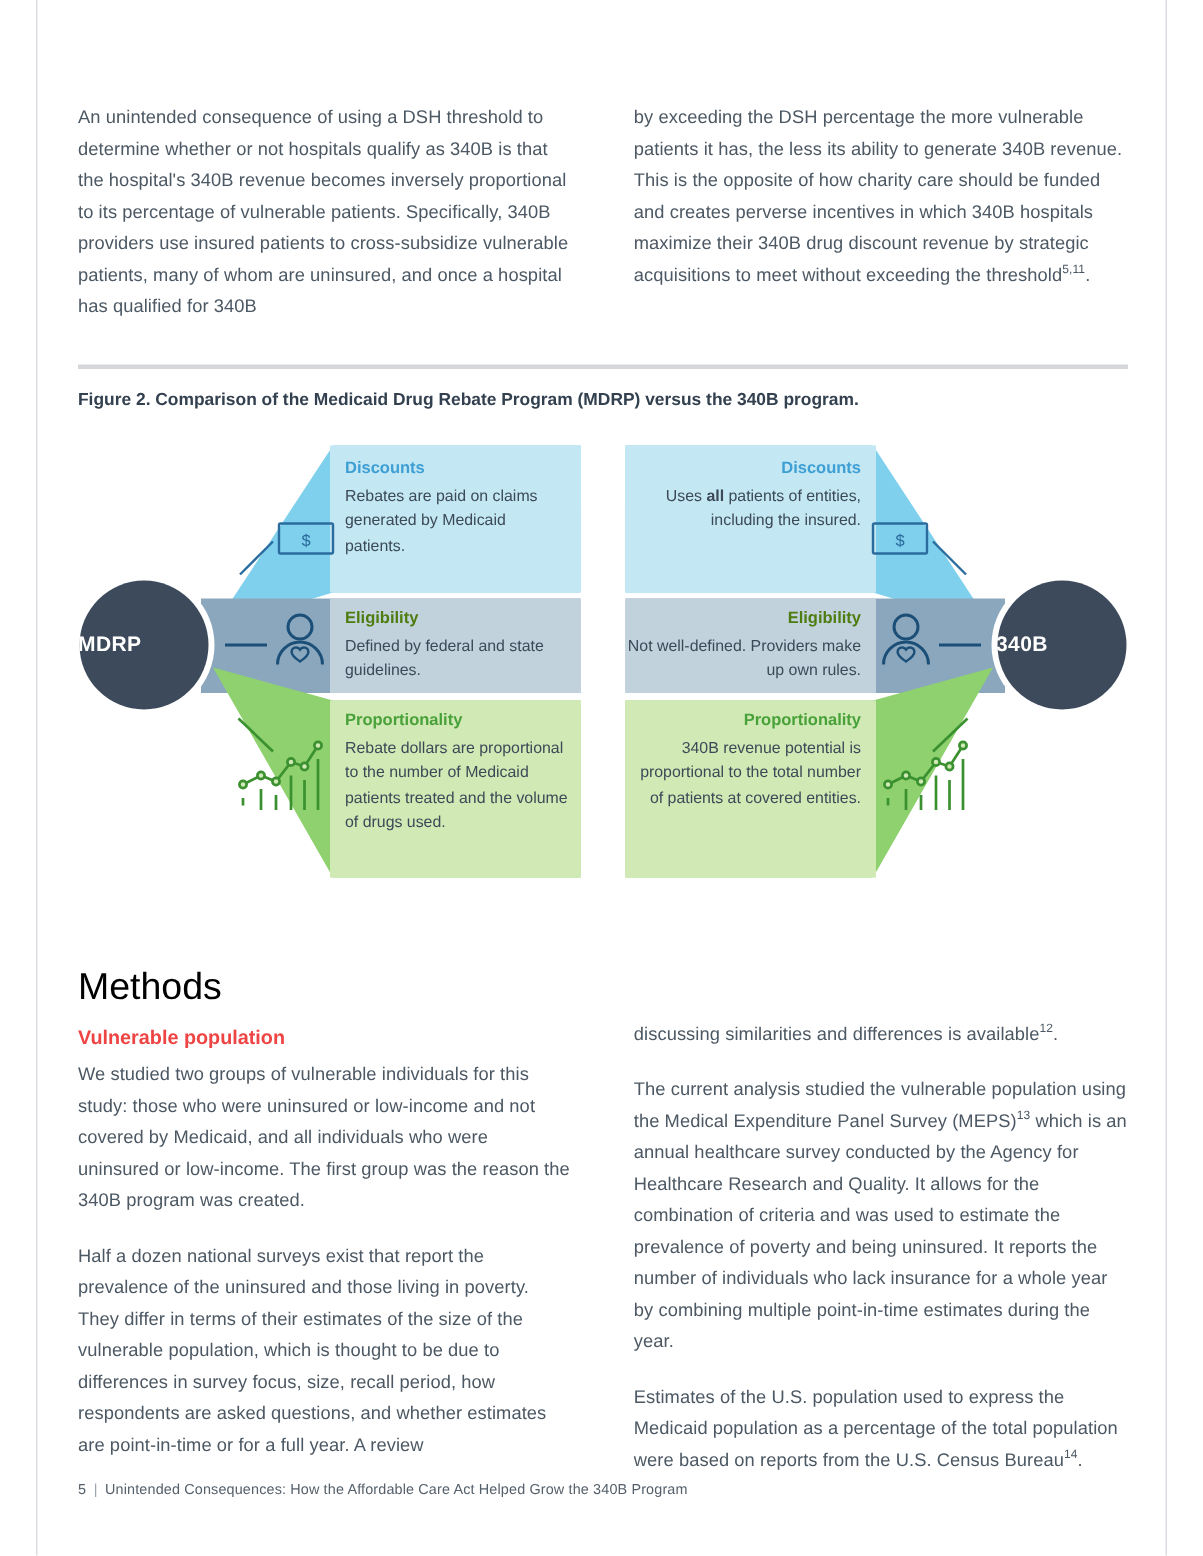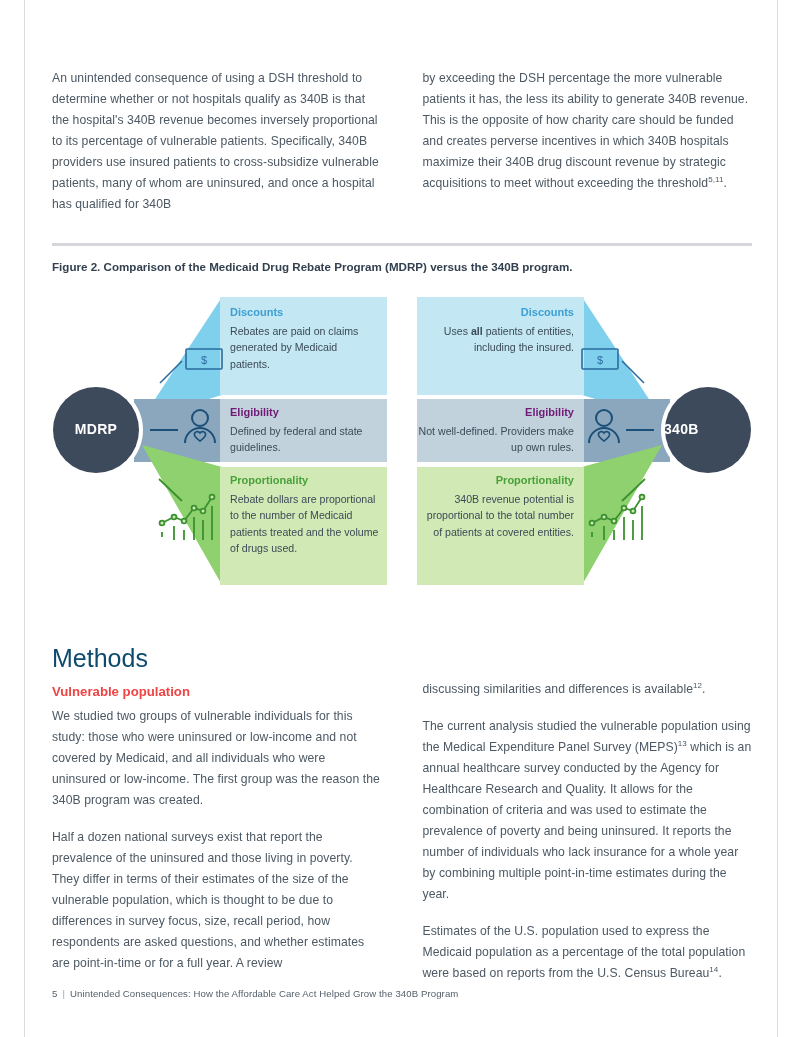--- a/index.html
+++ b/index.html
@@ -90,42 +90,42 @@
     margin: 0 0 3px 0;
     line-height: 15px;
   }
   .panel-body {
     font-size: 10.6px;
     line-height: 16.4px;
     color: #3c4a57;
     margin: 0;
   }
   .t-blue   { color: #3d9fd4; }
-  .t-navy   { color: #701a75; }
+  .t-navy   { color: #4d7c0f; }
   .t-green  { color: #49a13a; }
   .align-r  { text-align: right; }
 
   .hub-label {
     position: absolute;
     font-size: 14px;
     font-weight: bold;
     color: #ffffff;
     letter-spacing: .02em;
   }
 
   
   .methods-cols {
     display: flex;
     gap: 41px;
     margin-top: 36px;
   }
   h1.sect {
     font-size: 25px;
     font-weight: normal;
-    color: #0c4a6e;
+    color: #000000;
     margin: 0 0 10px 0;
     line-height: 30px;
   }
   h2.sub {
     font-size: 13.2px;
     font-weight: bold;
     color: #ef4444;
     margin: 0 0 5px 0;
     line-height: 18px;
   }
@@ -255,21 +255,21 @@
             <line x1="572" y1="230" x2="572" y2="253"></line>
             <line x1="581" y1="233" x2="581" y2="253"></line>
             <line x1="590" y1="219" x2="590" y2="253"></line>
           </g>
         </g>
 
         <circle cx="656" cy="143" r="47" fill="#ffffff"></circle>
         <circle cx="656" cy="143" r="43" fill="#3d4a5c"></circle>
       </svg>
 
-      <div class="hub-label" style="left:0px; top:134px; width:88px; text-align:center;">MDRP</div>
+      <div class="hub-label" style="left:0px; top:134px; width:88px; text-align:left;">MDRP</div>
       <div class="hub-label" style="left:612px; top:134px; width:88px; text-align:left;">340B</div>
 
       <div class="panel-txt" style="left:178px; top:18px; width:150px;">
         <p class="panel-title t-blue">Discounts</p>
         <p class="panel-body">Rebates are paid on claims generated by Medicaid patients.</p>
       </div>
 
       <div class="panel-txt" style="left:178px; top:118px; width:150px;">
         <p class="panel-title t-navy">Eligibility</p>
         <p class="panel-body">Defined by federal and state guidelines.</p>

